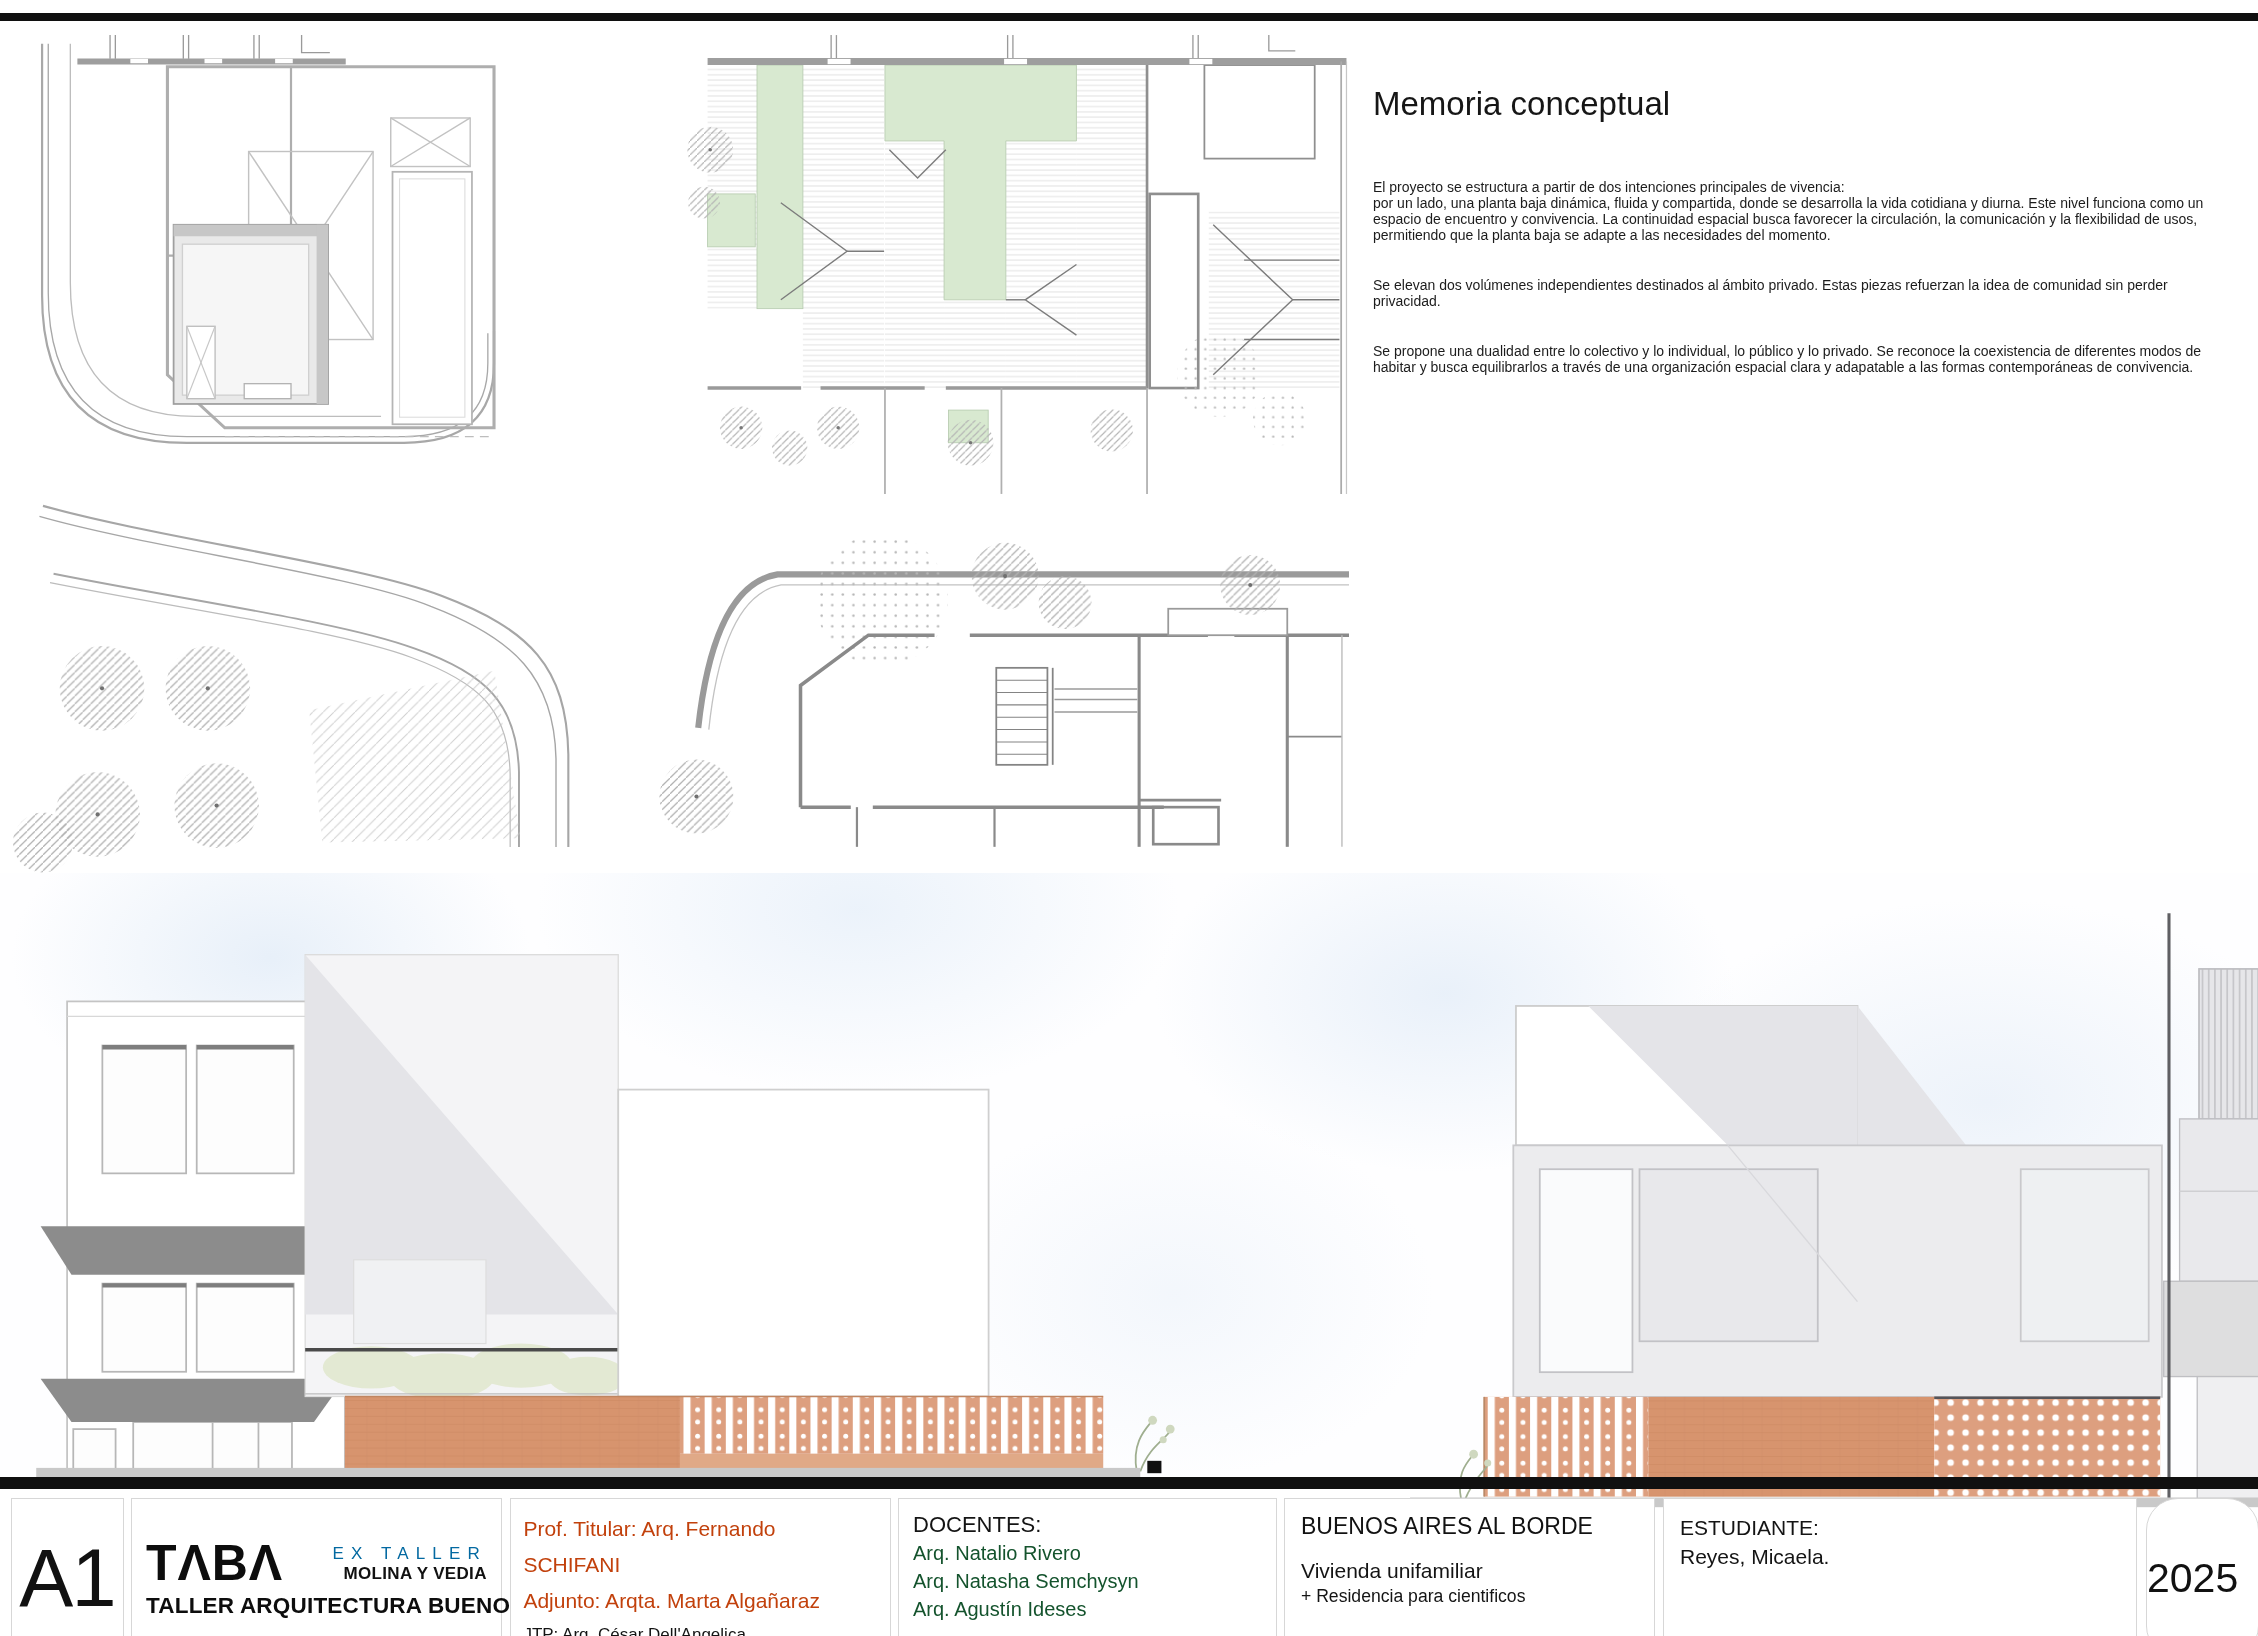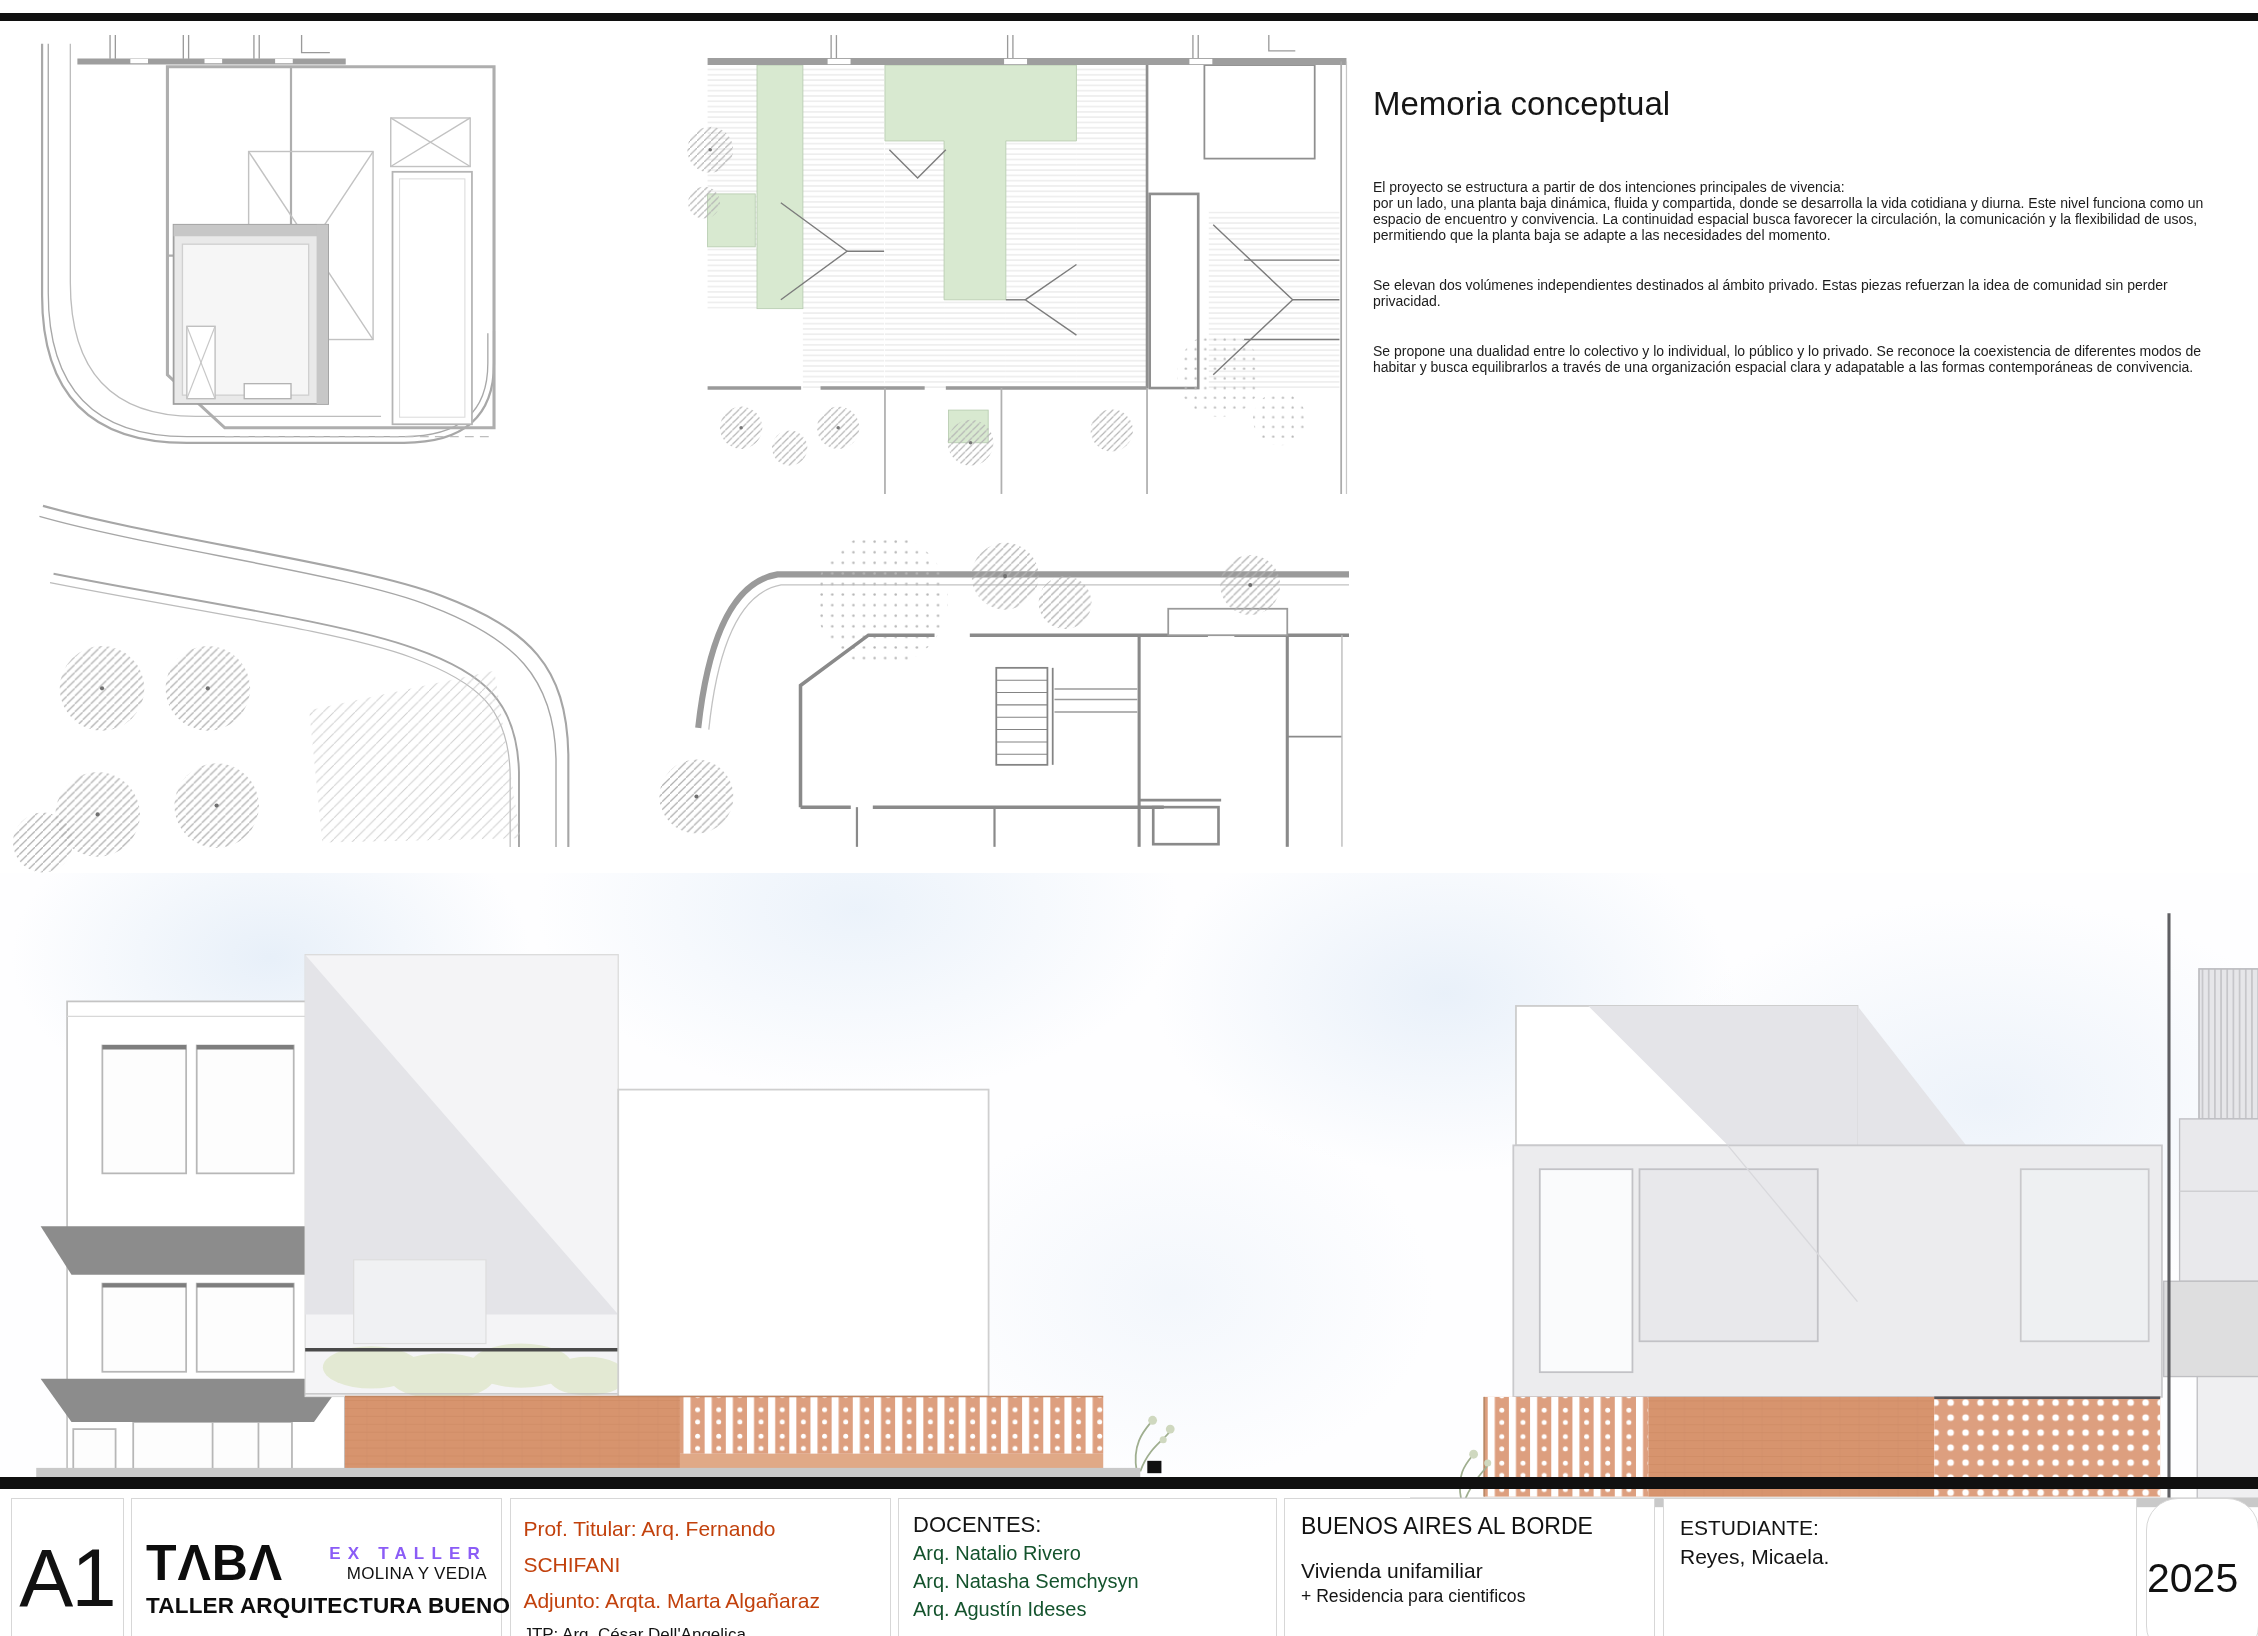--- a/index.html
+++ b/index.html
@@ -29,22 +29,22 @@
   }
 
   
   .tb-cell { position:absolute; top:1498px; height:160px; background:#fff; border:1.8px solid #d7d7d7; }
   .cell-a1 { left:10.6px; width:113px; display:flex; align-items:center; justify-content:center; }
   .cell-a1 .code { font-size:81px; font-weight:400; letter-spacing:-1.8px; color:#111; }
   .cell-logo { left:131px; width:371px; padding:12.4px 12.4px 8.8px 14px; display:flex; flex-direction:column; justify-content:center; }
   .logo-row { display:flex; align-items:flex-end; gap:14px; }
   .logo-acronym { font-size:50px; font-weight:700; letter-spacing:0.9px; line-height:.95; color:#0d0d0d; }
   .logo-sub { display:flex; flex-direction:column; align-items:flex-end; padding-bottom:3.5px; margin-left:auto; margin-right:1.8px; }
-  .logo-ex { font-size:17px; font-weight:700; letter-spacing:.42em; white-space:nowrap; color:#8b5cf6; }
-  .logo-molina { font-size:17px; font-weight:400; letter-spacing:.02em; white-space:nowrap; color:#111;text-align:center; }
+  .logo-ex { font-size:17px; font-weight:400; letter-spacing:.42em; white-space:nowrap; color:#0369a1; }
+  .logo-molina { font-size:17px; font-weight:700; letter-spacing:.02em; white-space:nowrap; color:#111;text-align:center; }
   .logo-taller { font-size:22.5px; font-weight:700; letter-spacing:0.2px; margin-top:5.3px; white-space:nowrap; color:#0d0d0d; }
   .cell-staff { left:510px; width:381px; padding:10.6px 12.4px; display:flex; flex-direction:column; justify-content:center; }
   .staff-line { font-size:21px; line-height:36px; color:#c2410c; }
   .staff-jtp { font-size:17px; margin-top:6.2px; color:#141414; }
   .cell-docentes { left:898px; width:379px; padding:10.6px 14px; }
   .doc-heading { font-size:22px; line-height:29px; color:#141414; }
   .doc-name { font-size:20px; line-height:28px; color:#14532d; }
   .cell-project { left:1284px; width:371px; padding:14px 16px; }
   .proj-title { font-size:23px; color:#121212; }
   .proj-line1 { font-size:21px; margin-top:19.4px; color:#141414; }

